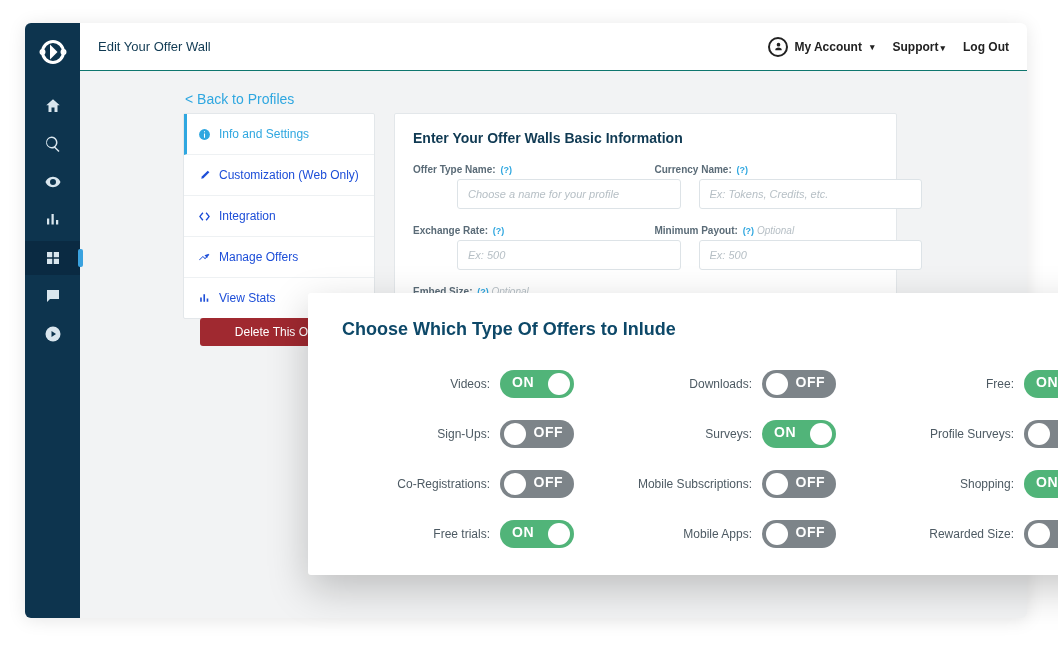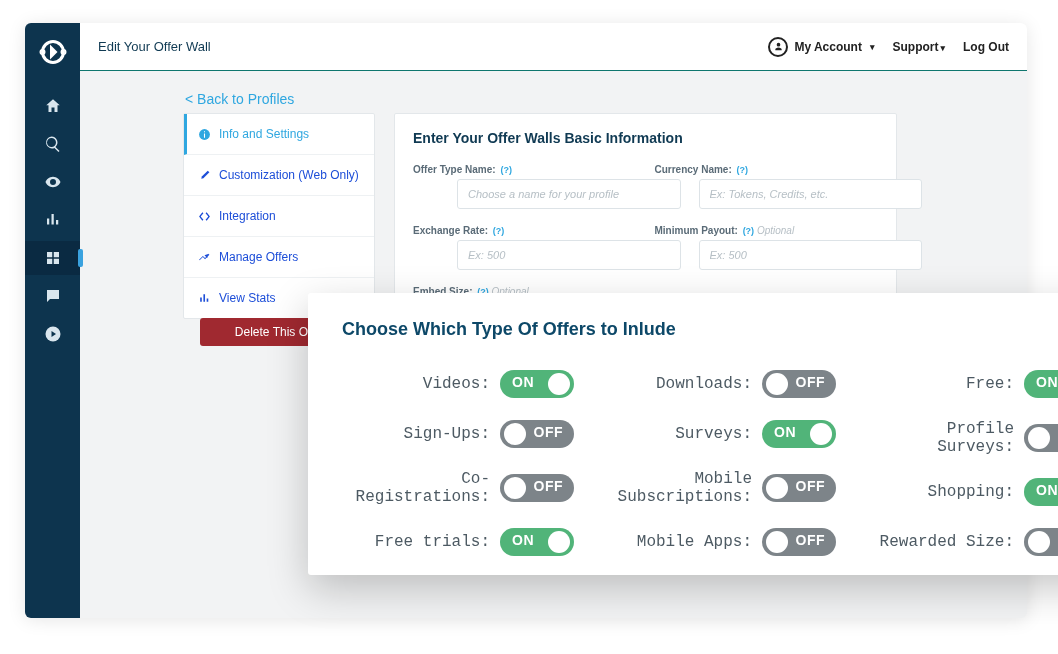--- a/index.html
+++ b/index.html
@@ -44,21 +44,21 @@
 .field input::placeholder{color:#b6bfc5;font-style:italic;}
 .embed-row{display:flex;align-items:center;gap:8px;}
 .embed-row input{width:125px;height:30px;border:1px solid #dde3e7;border-radius:3px;padding:0 10px;font-size:11px;}
 .embed-row .x{color:#888;font-size:12px;font-weight:bold;}
 
 .modal{position:absolute;top:293px;left:308px;width:824px;height:282px;background:#fff;border-radius:3px;box-shadow:0 14px 40px rgba(0,0,0,0.22);padding:26px 34px 20px;}
 .modal h2{font-size:18px;color:#0d4868;font-weight:600;margin-bottom:30px;}
 .offers-grid{display:grid;grid-template-columns:1fr 1fr 1fr;gap:0 30px;}
 .offer-col{display:flex;flex-direction:column;gap:22px;}
 .offer-row{display:flex;align-items:center;justify-content:flex-end;gap:10px;}
-.offer-label{font-size:16px;color:#4d5a63;text-align:right;font-family:Liberation Mono, monospace;}
+.offer-label{font-size:12px;color:#4d5a63;text-align:right;}
 
 .big-toggle{width:74px;height:28px;border-radius:15px;position:relative;flex-shrink:0;cursor:pointer;}
 .big-toggle.on{background:#51b479;}
 .big-toggle.off{background:#7d8489;}
 .big-toggle .knob{position:absolute;width:22px;height:22px;border-radius:50%;background:#fff;top:3px;}
 .big-toggle.on .knob{right:4px;}
 .big-toggle.off .knob{left:4px;}
 .big-toggle .lbl{position:absolute;color:#fff;font-size:14px;font-weight:800;top:4px;letter-spacing:0.5px;}
 .big-toggle.on .lbl{left:12px;}
 .big-toggle.off .lbl{right:11px;}

